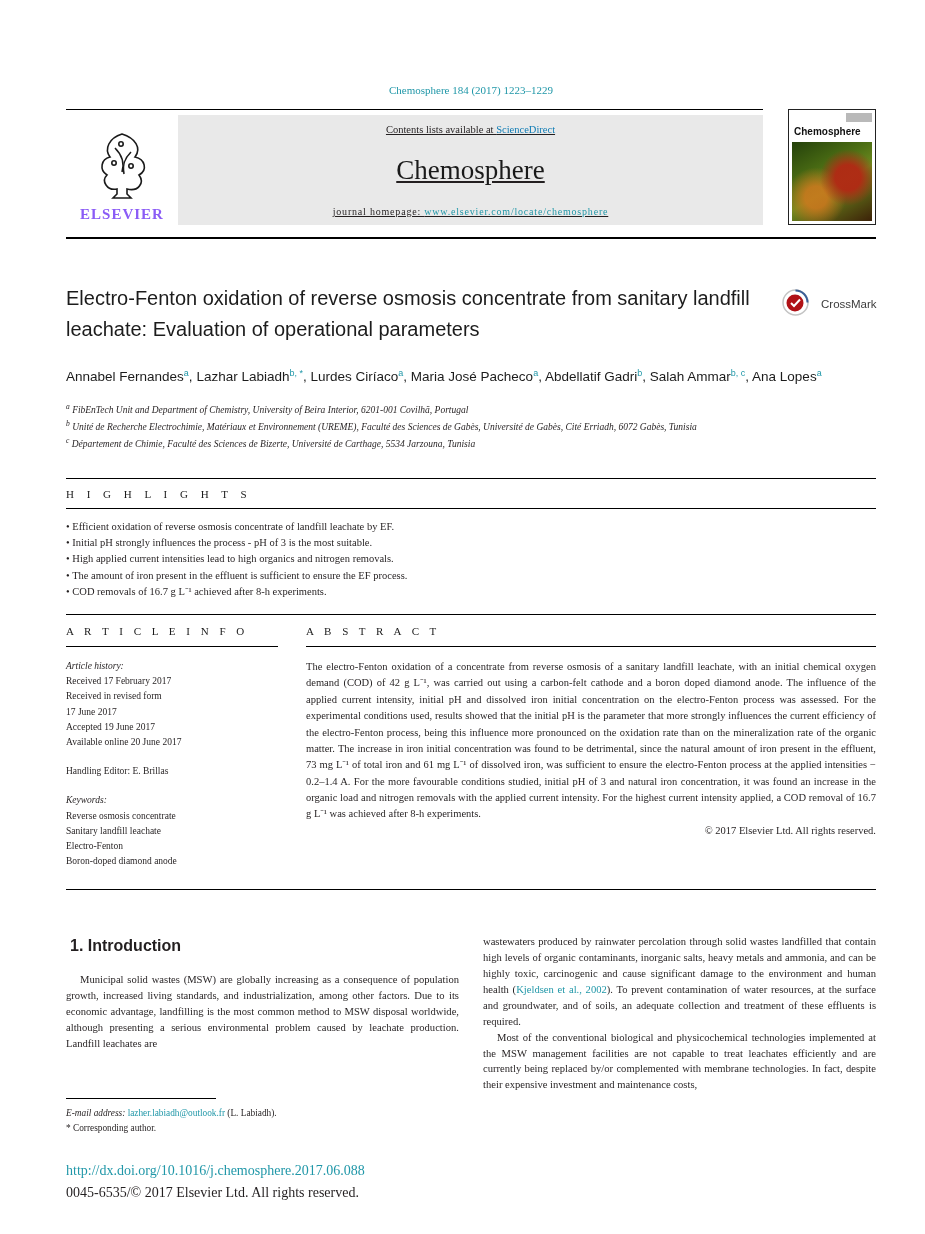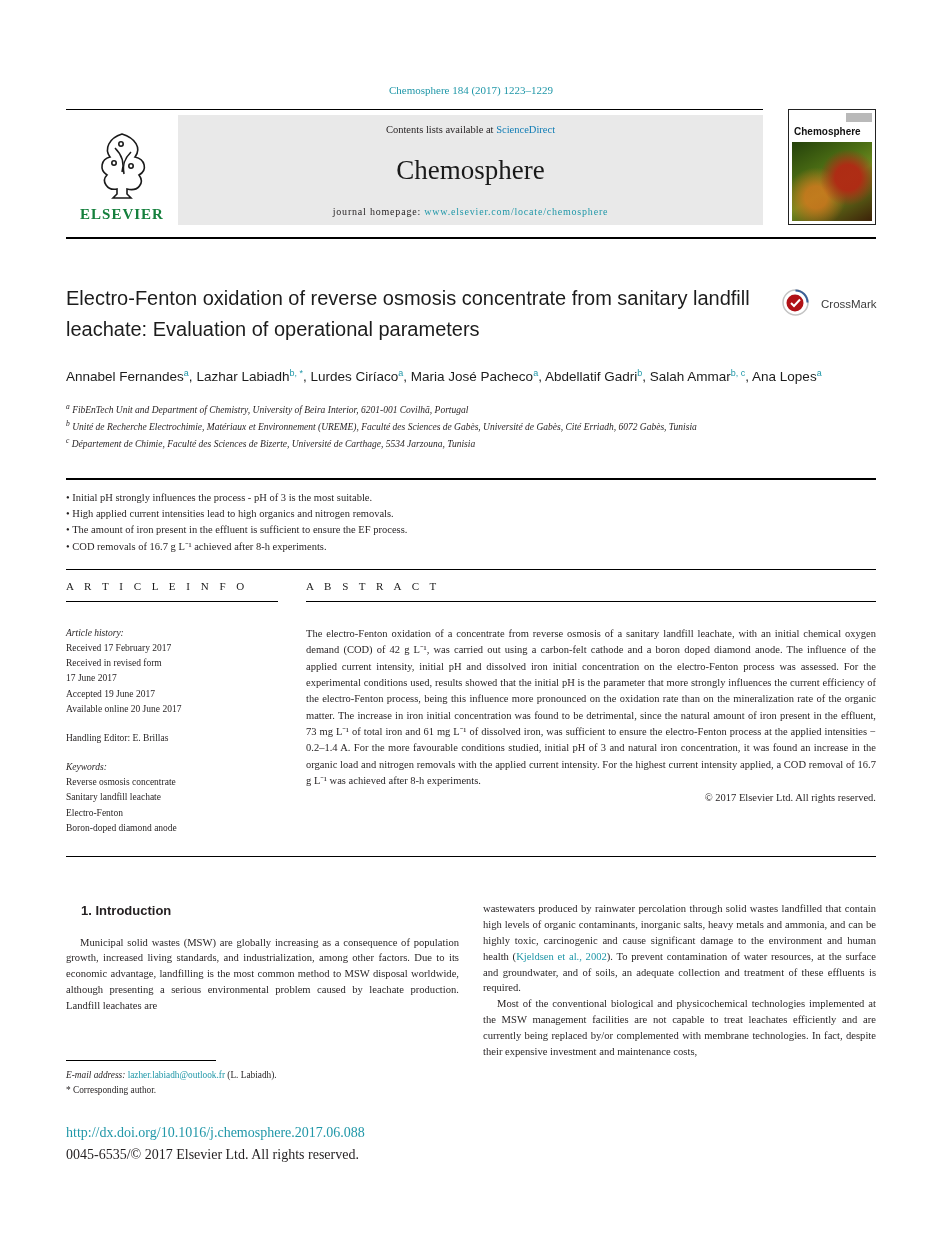--- a/index.html
+++ b/index.html
@@ -6,22 +6,22 @@
   body{font-family:"Liberation Serif", serif;color:#231f20;}
   .page{width:925px;height:1234px;box-sizing:border-box;padding:0 49px 0 66px;position:relative;overflow:hidden;background:#fff;}
 
   
   .top-cite{padding-top:70px;text-align:center;font-size:11px;color:#2097a8;margin-top:14px;}
 
   
   .header{display:flex;margin-top:13px;}
   .header-main{flex:1;border-top:1px solid #000;padding-top:5px;display:flex;}
   .logo-box{width:112px;background:#fff;display:flex;flex-direction:column;align-items:center;justify-content:flex-end;padding-bottom:2px;}
-  .elsevier-text{color:#15803d;font-weight:bold;font-size:15px;letter-spacing:1px;font-family:"Liberation Serif",serif;margin-top:2px;}
-  .gray-box{flex:1;background:#e9e9e9;height:110px;display:flex;flex-direction:column;justify-content:space-between;text-align:center;padding:9px 0 8px;box-sizing:border-box;}
+  .elsevier-text{color:#8b5cf6;font-weight:bold;font-size:15px;letter-spacing:1px;font-family:"Liberation Serif",serif;margin-top:2px;}
+  .gray-box{flex:1;background:#e9e9e9;height:110px;display:flex;flex-direction:column;justify-content:space-between;text-align:center;padding:9px 0 8px;box-sizing:border-box;text-decoration:underline;}
   .contents-line{font-size:10.5px;}
   .sd-link{color:#0f7cb5;}
   .journal-title{font-size:27px;font-family:"Liberation Serif",serif;color:#1a1a1a;}
   .homepage-line{font-size:10px;letter-spacing:0.8px;}
   .homepage-url{color:#2097a8;}
   .cover-box{width:88px;height:116px;border:1px solid #222;margin-left:25px;box-sizing:border-box;position:relative;background:#fff;}
   .cover-bar{position:absolute;top:3px;right:3px;width:26px;height:9px;background:#b9b9b9;}
   .cover-title{position:absolute;top:16px;left:0;right:0;text-align:left;padding-left:5px;font-size:10px;font-weight:bold;font-family:"Liberation Sans",sans-serif;color:#111;}
   .cover-art{position:absolute;left:3px;right:3px;bottom:3px;top:32px;background:
      radial-gradient(circle at 70% 45%, rgba(178,40,20,0.95) 0 18%, rgba(178,40,20,0) 40%),
@@ -45,31 +45,31 @@
   .rule{border-top:1px solid #000;}
   .sec-heading{font-size:11px;letter-spacing:5px;padding:9px 0 8px;color:#1a1a1a;}
   .hl-list{list-style:none;margin:10px 0 14px;padding:0;font-size:10.5px;line-height:1.55;}
   .hl-list li::before{content:"\2022  ";}
   .mt24{margin-top:26px;}
 
   
   .meta-section{display:flex;gap:28px;border-top:1px solid #000;border-bottom:1px solid #000;padding:0 0 20px;margin-top:2px;}
   .info-col{width:212px;flex:none;}
   .abs-col{flex:1;}
-  .col-heading{font-size:11px;letter-spacing:4px;padding:10px 0 9px;border-bottom:1px solid #000;margin-bottom:24px;color:#1a1a1a;}
+  .col-heading{font-size:11px;letter-spacing:4px;padding:10px 0 9px;border-bottom:1px solid #000;margin-bottom:12px;color:#1a1a1a;}
   .info-line{font-size:9.5px;line-height:1.6;}
   .italic{font-style:italic;}
   .info-gap{height:14px;}
   .abstract-text{font-size:10.5px;line-height:1.56;text-align:justify;margin:0;}
   .abs-copyright{font-size:10.5px;text-align:right;margin-top:2px;}
 
   
   .body-section{display:flex;gap:24px;margin-top:44px;}
   .col{width:393px;font-size:10.6px;line-height:1.5;text-align:justify;}
-  .intro-heading{font-family:"Liberation Sans",sans-serif;font-weight:bold;font-size:13px;margin:0 15px 14px;text-align:left;}
+  .intro-heading{font-family:"Liberation Sans",sans-serif;font-weight:bold;font-size:16px;margin:0 4px 14px;text-align:left;}
   .col p{margin:0;}
   .indent{text-indent:14px;}
   .cite-link{color:#2097a8;}
 
   
   .footnote{margin-top:46px;font-size:9.3px;line-height:1.6;}
   .footnote-rule{width:150px;border-top:1px solid #000;margin-bottom:7px;}
   .email-link{color:#2097a8;}
   .doi-block{margin-top:24px;font-size:14px;line-height:1.6;}
   .doi-link{color:#2097a8;}
@@ -131,22 +131,24 @@
     <span><span>Annabel Fernandes</span><sup>a</sup><span>, </span></span><span><span>Lazhar Labiadh</span><sup>b, *</sup><span>, </span></span><span><span>Lurdes Ciríaco</span><sup>a</sup><span>, </span></span><span><span>Maria José Pacheco</span><sup>a</sup><span>, </span></span><span><span>Abdellatif Gadri</span><sup>b</sup><span>, </span></span><span><span>Salah Ammar</span><sup>b, c</sup><span>, </span></span><span><span>Ana Lopes</span><sup>a</sup><span></span></span>
   </div>
 
   <div class="affils">
     <div><sup>a</sup> <span>FibEnTech Unit and Department of Chemistry, University of Beira Interior, 6201-001 Covilhã, Portugal</span></div>
     <div><sup>b</sup> <span>Unité de Recherche Electrochimie, Matériaux et Environnement (UREME), Faculté des Sciences de Gabès, Université de Gabès, Cité Erriadh, 6072 Gabès, Tunisia</span></div>
     <div><sup>c</sup> <span>Département de Chimie, Faculté des Sciences de Bizerte, Université de Carthage, 5534 Jarzouna, Tunisia</span></div>
   </div>
 
   <div class="rule mt24"></div>
+  <div class="sec-heading">H I G H L I G H T S</div>
   <div class="rule"></div>
   <ul class="hl-list">
+    <li>Efficient oxidation of reverse osmosis concentrate of landfill leachate by EF.</li>
     <li>Initial pH strongly influences the process - pH of 3 is the most suitable.</li>
     <li>High applied current intensities lead to high organics and nitrogen removals.</li>
     <li>The amount of iron present in the effluent is sufficient to ensure the EF process.</li>
     <li>COD removals of 16.7 g L⁻¹ achieved after 8-h experiments.</li>
   </ul>
 
   <div class="meta-section">
     <div class="info-col">
       <div class="col-heading">A R T I C L E   I N F O</div>
       <div class="info-line italic">Article history:</div>

